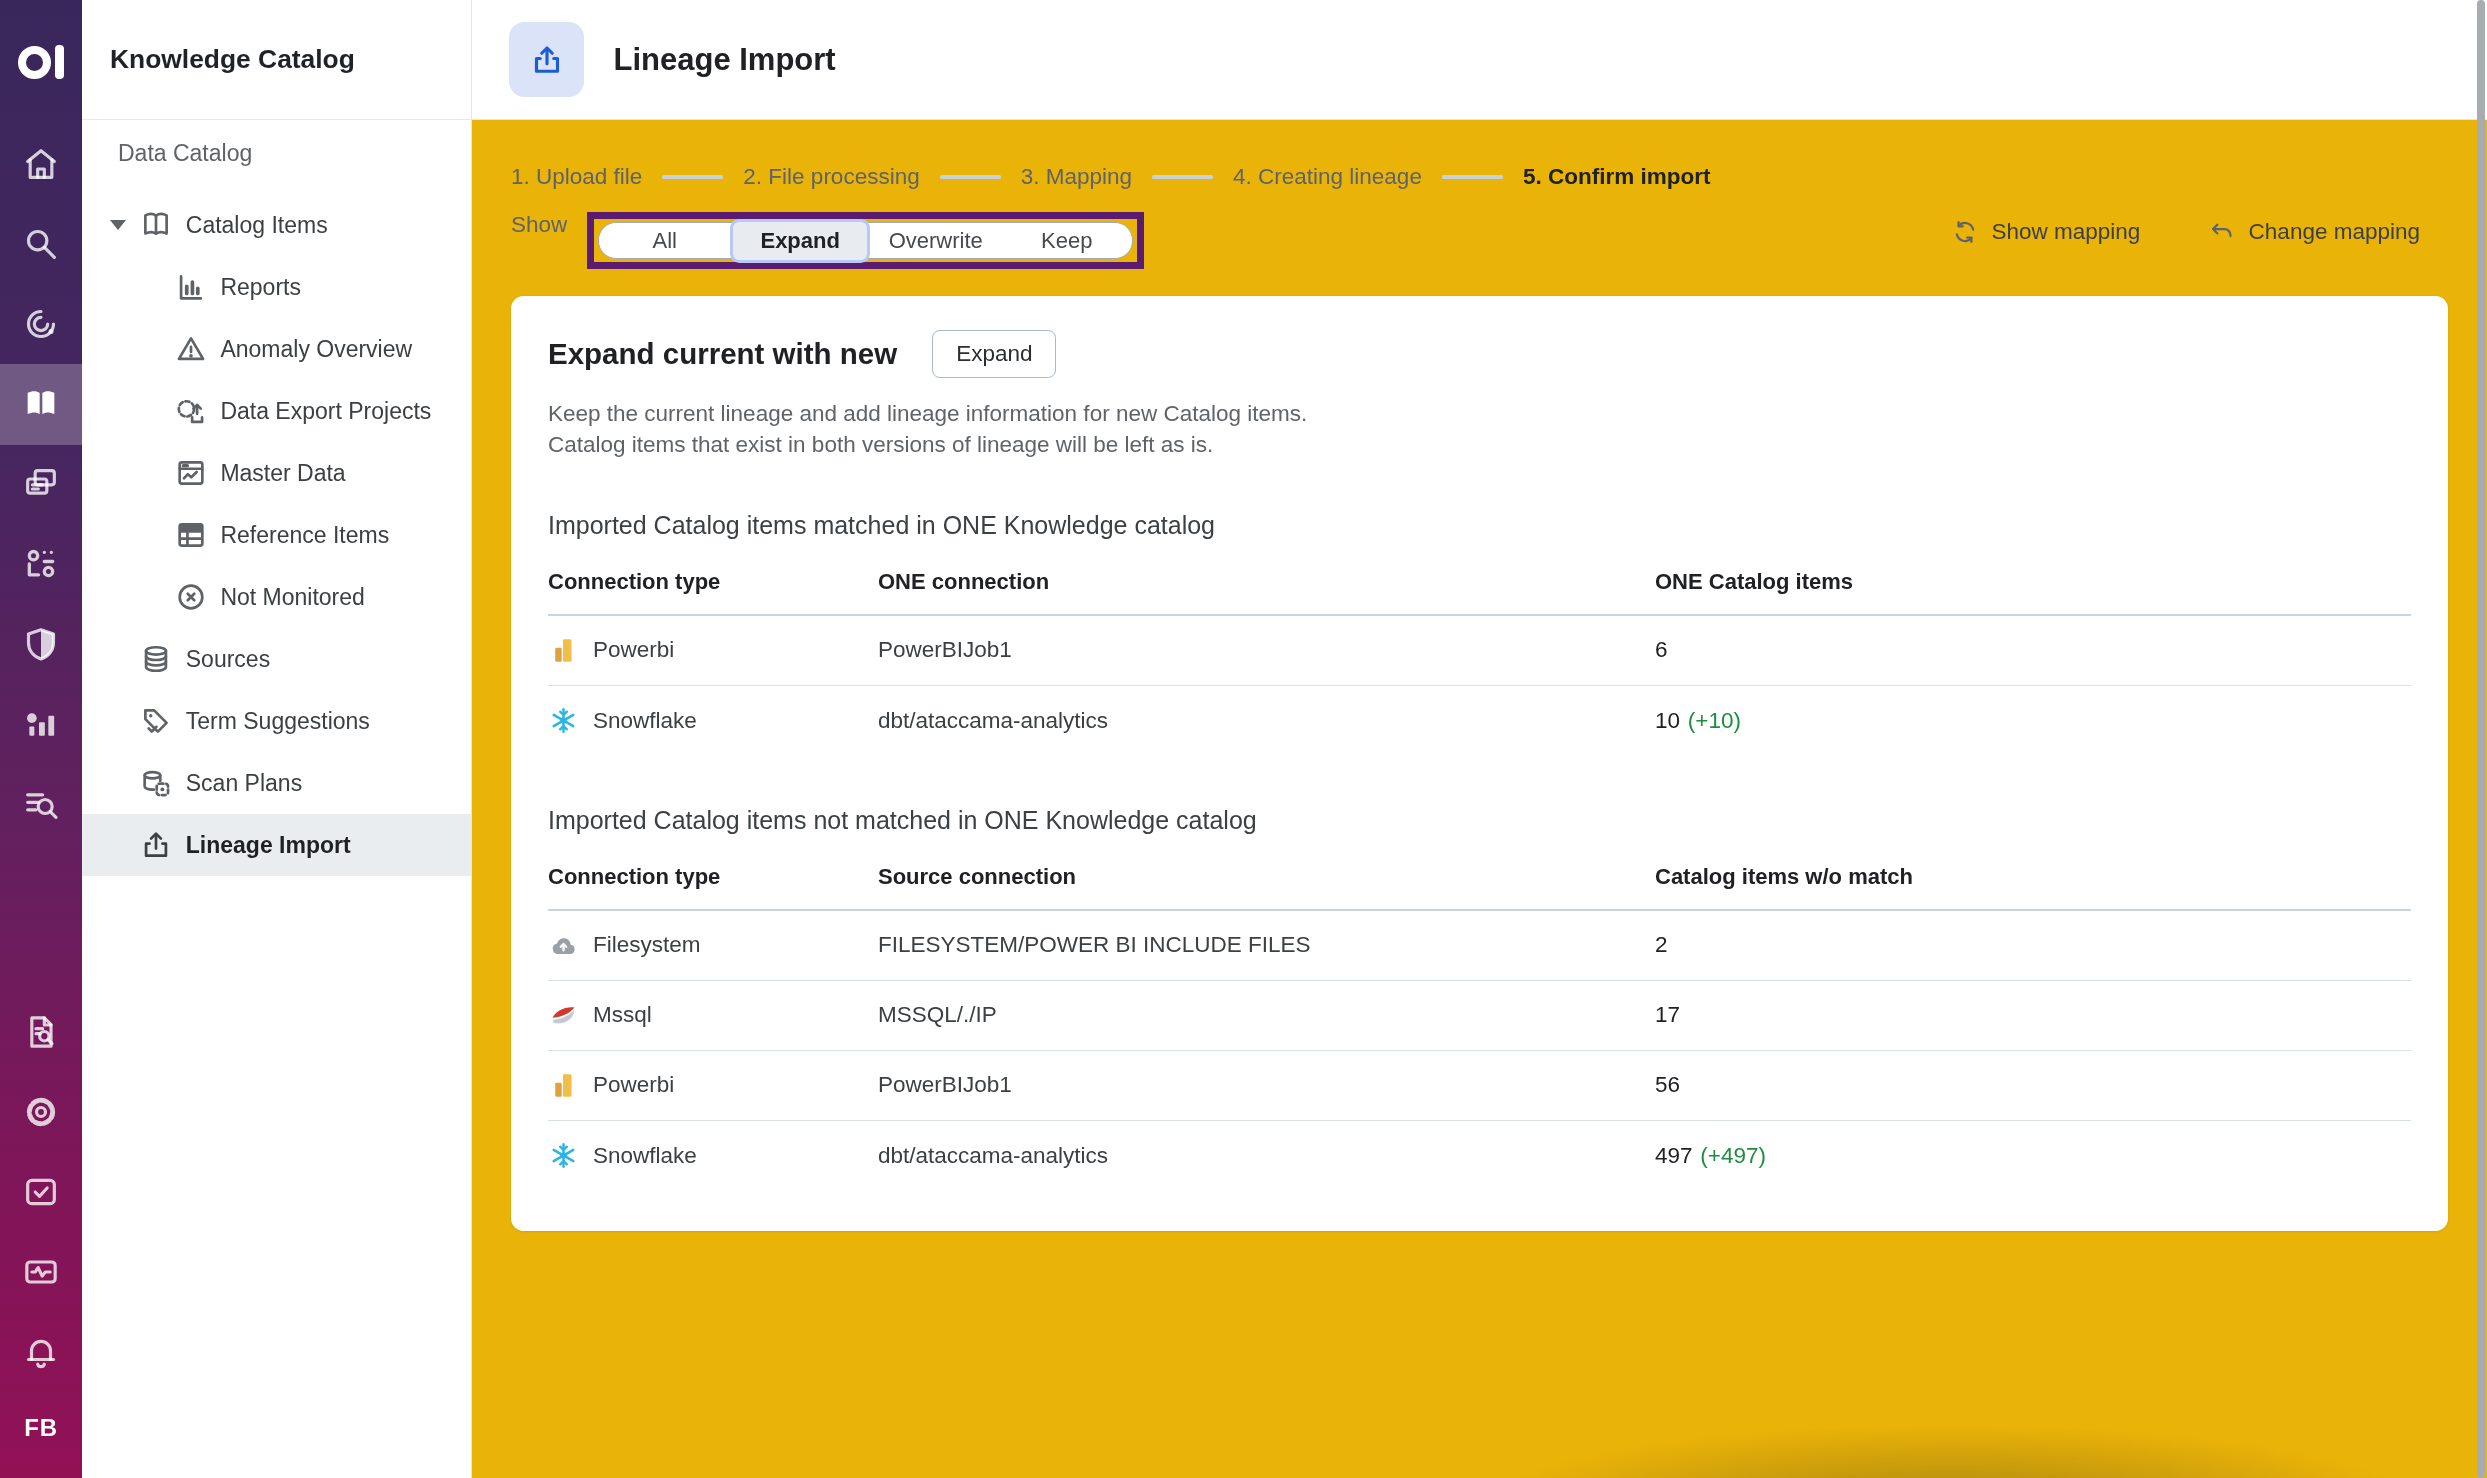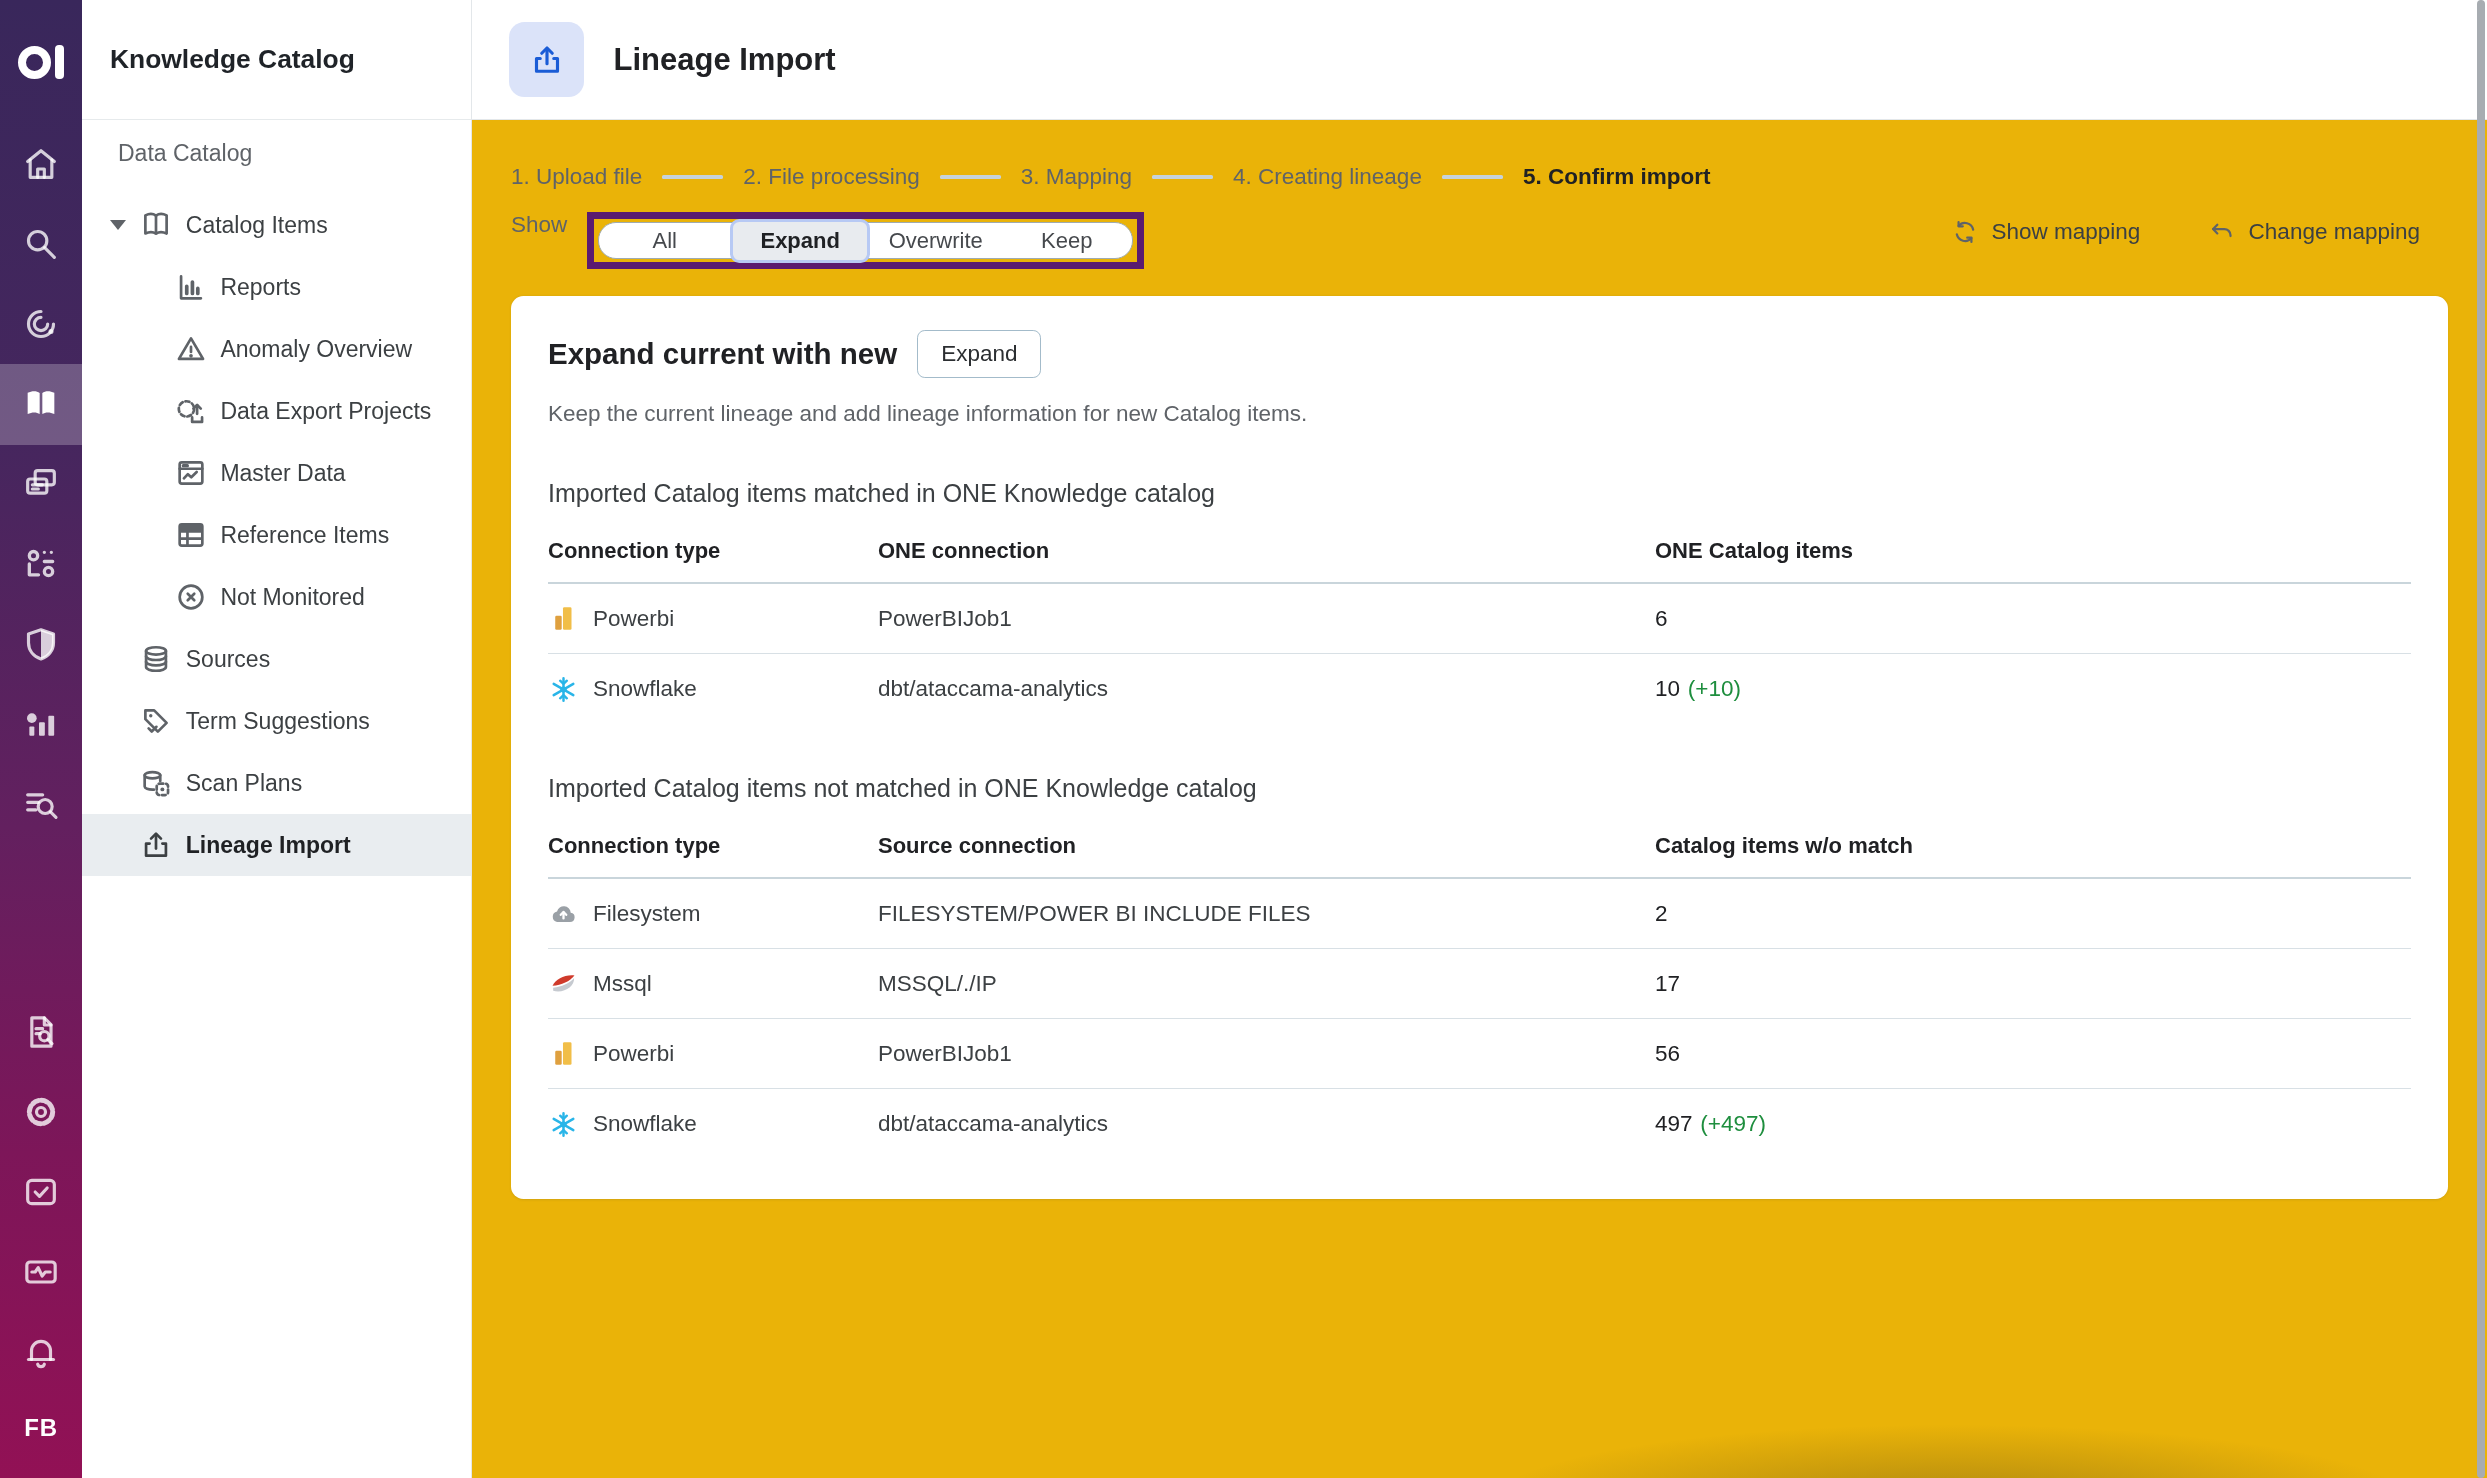--- a/index.html
+++ b/index.html
@@ -56,21 +56,21 @@
   .show-label { font-size:22.5px; color:#5f6368; margin-right:20px; }
   .seg-annotation { border:7px solid #5a1b70; padding:3.1px 3.9px; display:flex; align-items:center; }
   .segmented { display:flex; align-items:center; background:#fff; border:1.6px solid #9fabb0; border-radius:18px; height:37px; }
   .segment { min-width:131px; height:37px; display:flex; align-items:center; justify-content:center; font-size:22px; color:#46494d; cursor:pointer; padding:0 14px; }
   .segment.selected { height:44px; border:3.9px solid #b7c9f4; border-radius:9.3px; background:#e8ebef; font-weight:700; color:#1f2124; min-width:140px; }
   .row-actions { margin-left:auto; display:flex; gap:68px; align-items:center; padding-right:28px; }
   .text-btn { display:flex; align-items:center; gap:12.4px; font-size:22.5px; color:#3c4043; cursor:pointer; background:none; border:none; font-family:inherit;margin-top:6px; }
   .text-btn .bicon { width:28px; height:28px; color:#5f6368; flex:none; }
 
   .card { margin-top:26.4px; background:#fff; border-radius:12.4px; box-shadow:0 0.8px 2.3px rgba(60,64,67,.13); padding:34px 37px 40px; }
-  .panel-head { display:flex; align-items:center; gap:20px; }
+  .panel-head { display:flex; align-items:center; gap:35px; }
   .panel-title { font-size:29.5px; font-weight:700; color:#202124; }
   .expand-btn { border:1.6px solid #a3bbca; border-radius:7.8px; background:#fff; padding:10px 23px; font-size:22.5px; font-weight:500; color:#2b2e31; font-family:inherit; cursor:pointer; }
   .panel-desc { margin-top:20px; font-size:22.5px; line-height:1.4; color:#5f6368; }
 
   .section-title { margin-top:50px; font-size:25px; color:#3c4043; font-weight:400; }
   .table { margin-top:29.5px; }
   .t-head, .t-row { display:grid; grid-template-columns:330px 777px 1fr; }
   .t-head { font-size:22px; font-weight:700; color:#202124; padding-bottom:18.7px; border-bottom:2.3px solid #c9d5db; }
   .t-row { align-items:center; height:70px; border-bottom:1.6px solid #d8e0e5; font-size:22.5px; color:#3c4043; }
   .t-row:last-child { border-bottom:none; }
@@ -421,20 +421,21 @@
       </div>
     </div>
 
     <div class="card">
       <div class="panel-head">
         <h2 class="panel-title">Expand current with new</h2>
         <button class="expand-btn">Expand</button>
       </div>
       <div class="panel-desc">
         <div>Keep the current lineage and add lineage information for new Catalog items.</div>
+        <div>Catalog items that exist in both versions of lineage will be left as is.</div>
       </div>
 
       <h3 class="section-title">Imported Catalog items matched in ONE Knowledge catalog</h3>
       <div class="table">
         <div class="t-head">
           <div>Connection type</div>
           <div>ONE connection</div>
           <div>ONE Catalog items</div>
         </div>
         <div>

